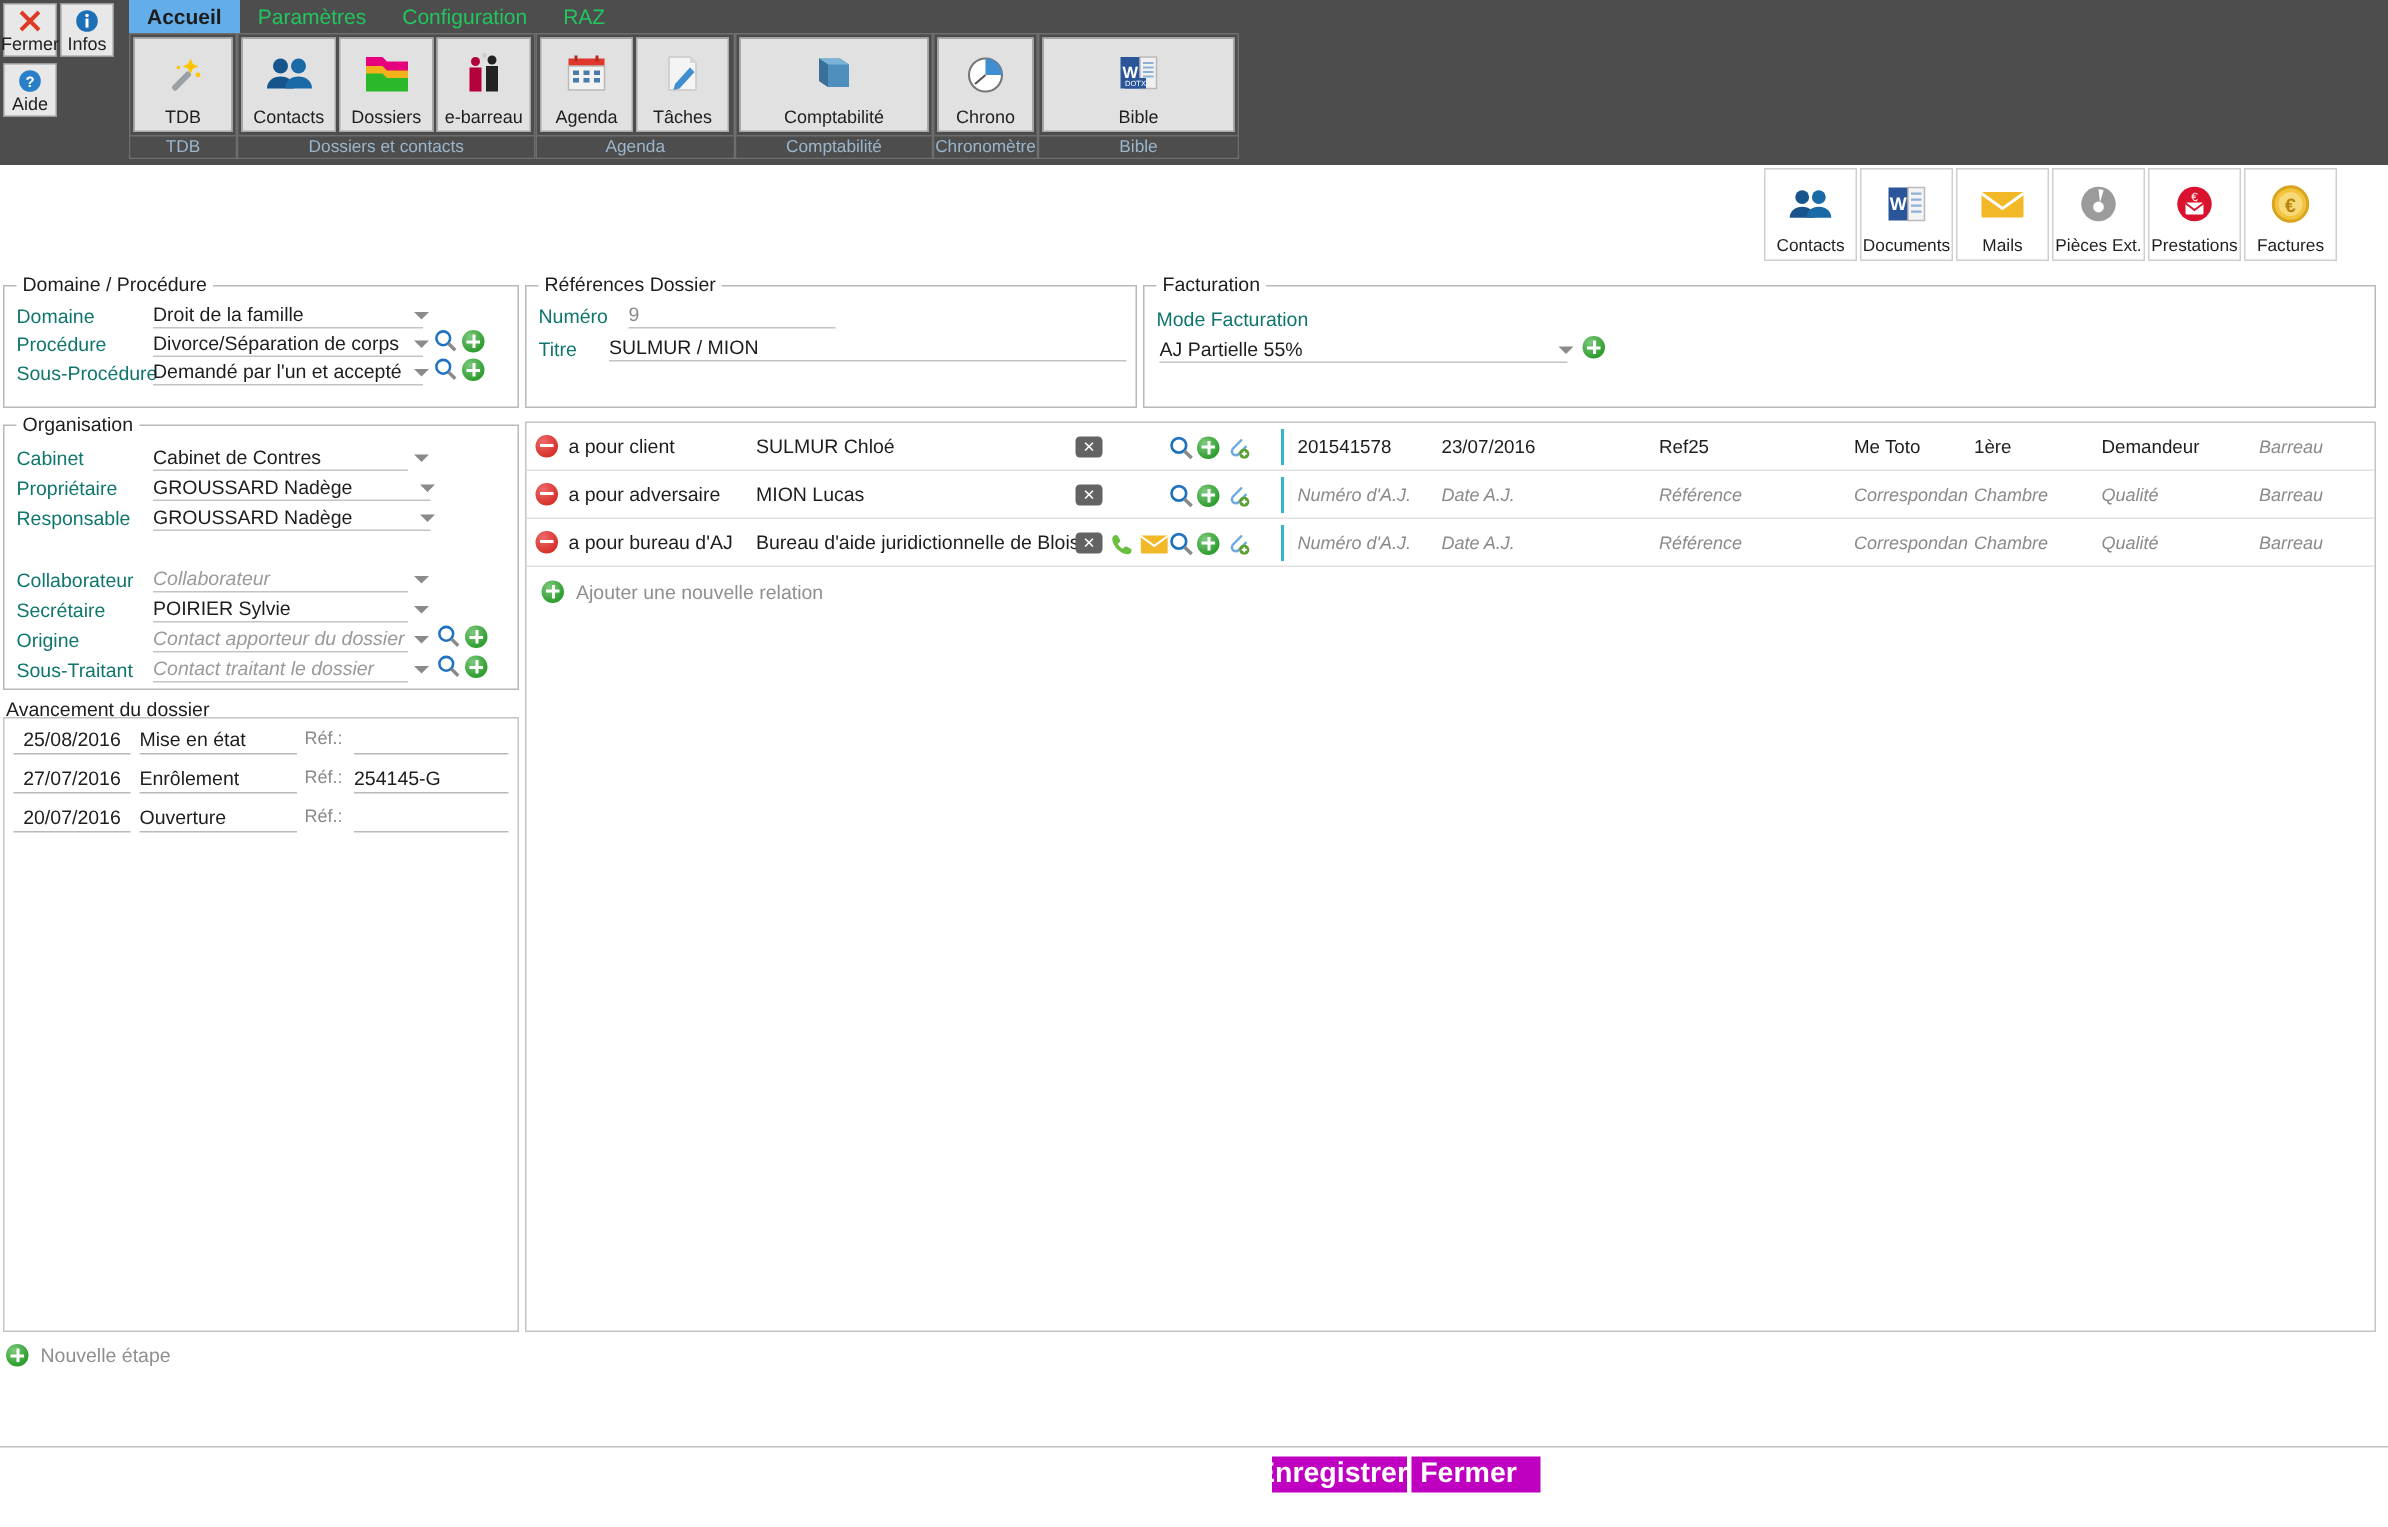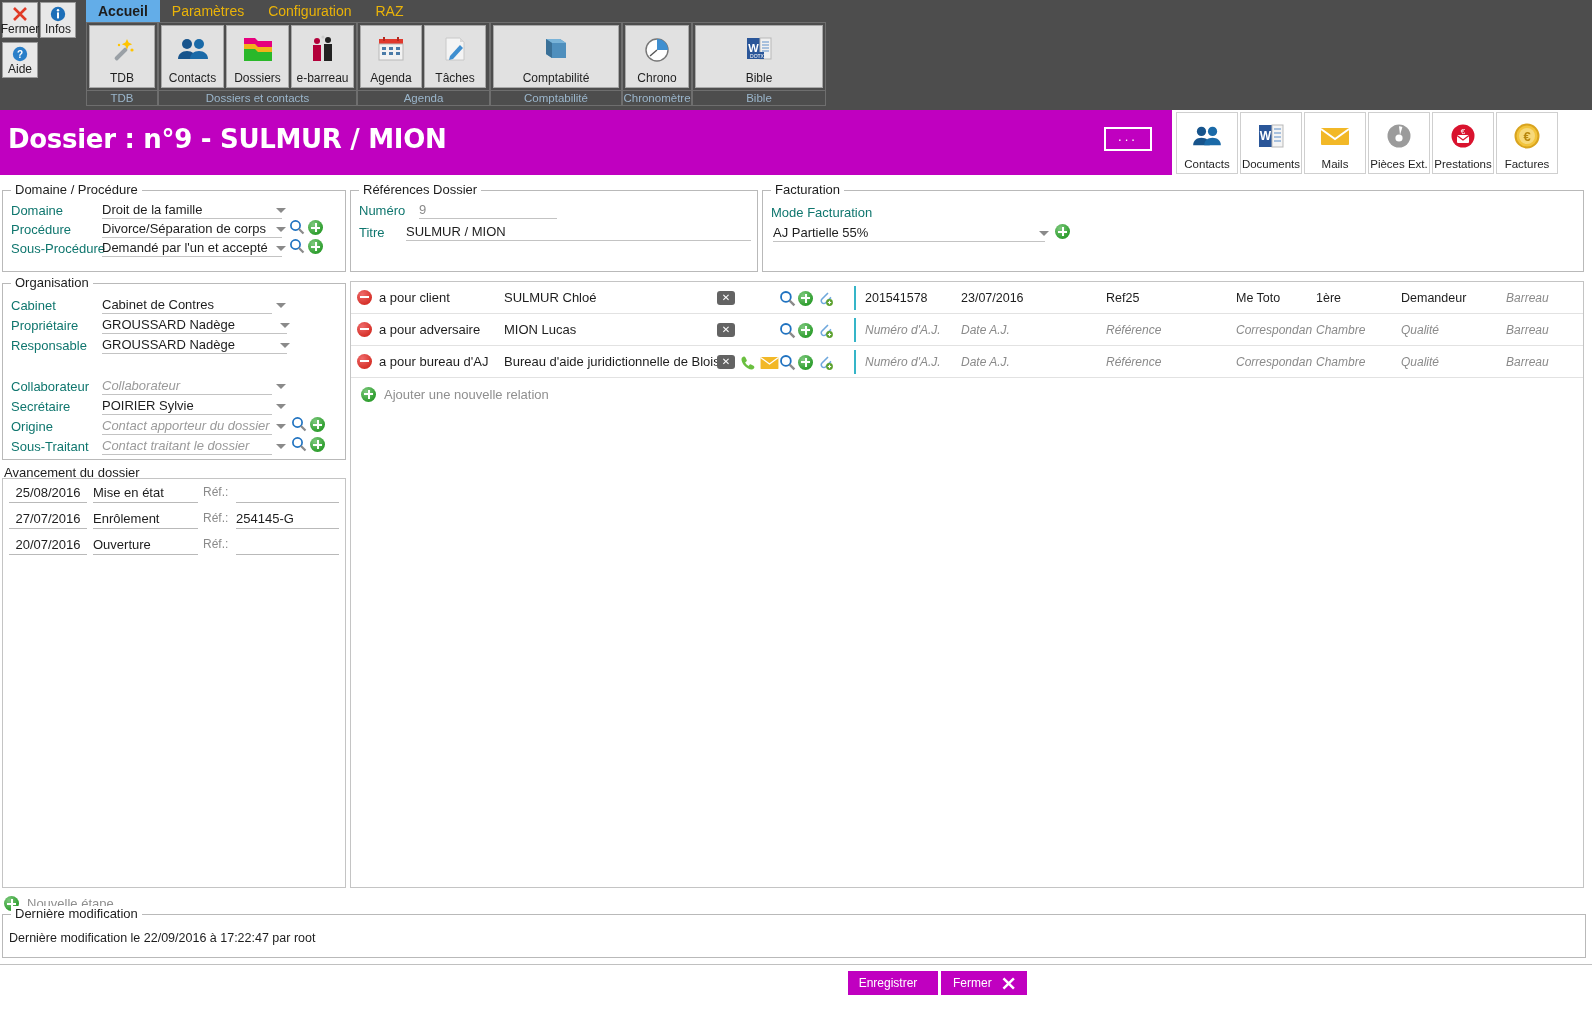--- a/index.html
+++ b/index.html
@@ -34,21 +34,21 @@
   #q-fermer { left: 2px; top: 2px; width: 36px; height: 36px; }
   #q-infos  { left: 40px; top: 2px; width: 36px; height: 36px; }
   #q-aide   { left: 2px; top: 42px; width: 36px; height: 36px; }
 
   .tabbar {
     position: absolute; left: 86px; top: 0; height: 22px;
     display: flex; align-items: stretch;
   }
   .tab {
     padding: 2px 12px 2px 12px;
-    font-size: 14px; color: #eab308; cursor: pointer;
+    font-size: 14px; color: #22c55e; cursor: pointer;
     display: flex; align-items: center; line-height: 18px;
   }
   .tab.active { background: #63ade8; color: #1d1d1d; font-weight: bold; }
 
   .groups {
     position: absolute; left: 86px; top: 22px; right: 0; height: 86px;
     display: flex; align-items: flex-start;
   }
   .group {
     border: 1px solid #6e6e6e;
@@ -192,23 +192,24 @@
     font-size:13px; color:#1d1d1d;
   }
   .lastmod .body { position:absolute; left:6px; top:16px; font-size:12.5px; color:#1d1d1d; }
 
   .footer {
     position:absolute; left:0; top:964px; width:1592px; height:54px;
     border-top:1px solid #c0c0c0; background:#fff;
   }
   .fbtn {
     position:absolute; top:6px; height:24px; background:#c000c0; color:#fff;
-    border:none; font-size:12px; display:flex; align-items:center; justify-content:center;
+    border:none; font-size:19px; display:flex; align-items:center; justify-content:center;
     gap:10px; cursor:pointer; padding: 0 12px;
     font-family: "Liberation Sans", sans-serif;
+    font-weight: bold;
   }
   #btn-enregistrer { left: 848px; width: 90px; }
   #btn-fermer-bas  { left: 941px; width: 86px; }
 </style>
 </head>
 <body>
 
 <div id="app">
 
   <div class="ribbon">
@@ -395,24 +396,20 @@
             </div>
             <div class="cap">Bible</div>
           </div>
         </div>
         <div class="glabel">Bible</div>
       </div>
 
     </div>
   </div>
 
-  <div class="titlebar">
-    <div class="ttl">Dossier : n°9 - SULMUR / MION</div>
-    <div class="dots-btn">...</div>
-  </div>
 
   <div class="topactions">
     <div class="tabtn">
       <div class="ico">
         <svg width="32" height="24" viewBox="0 0 34 26">
           <circle cx="11" cy="8" r="5" fill="#17548c"></circle>
             <path d="M2 23c0-5 4-8 9-8s9 3 9 8z" fill="#17548c"></path>
           <circle cx="23" cy="8" r="5" fill="#1a6aa8"></circle>
             <path d="M14 23c0-5 4-8 9-8s9 3 9 8z" fill="#1a6aa8"></path>
         </svg>
@@ -683,24 +680,20 @@
       <span class="plus" style="position:relative; display:inline-block;"></span>
       <span class="txt">Ajouter une nouvelle relation</span>
     </div>
   </div>
 
   <div class="newstep">
     <span class="plus" style="position:relative; display:inline-block;"></span>
     <span class="txt">Nouvelle étape</span>
   </div>
 
-  <div class="lastmod">
-    <span class="cap">Dernière modification</span>
-    <span class="body">Dernière modification le 22/09/2016 à 17:22:47 par root</span>
-  </div>
 
   <div class="footer">
     <div class="fbtn" id="btn-enregistrer">
       <span>Enregistrer</span>
       <svg width="15" height="13" viewBox="0 0 15 13">
         <path d="M1 6.5 L5.2 11 L14 1.5" fill="none" stroke="#fff" stroke-width="2.6"></path>
       </svg>
     </div>
     <div class="fbtn" id="btn-fermer-bas">
       <span>Fermer</span>

